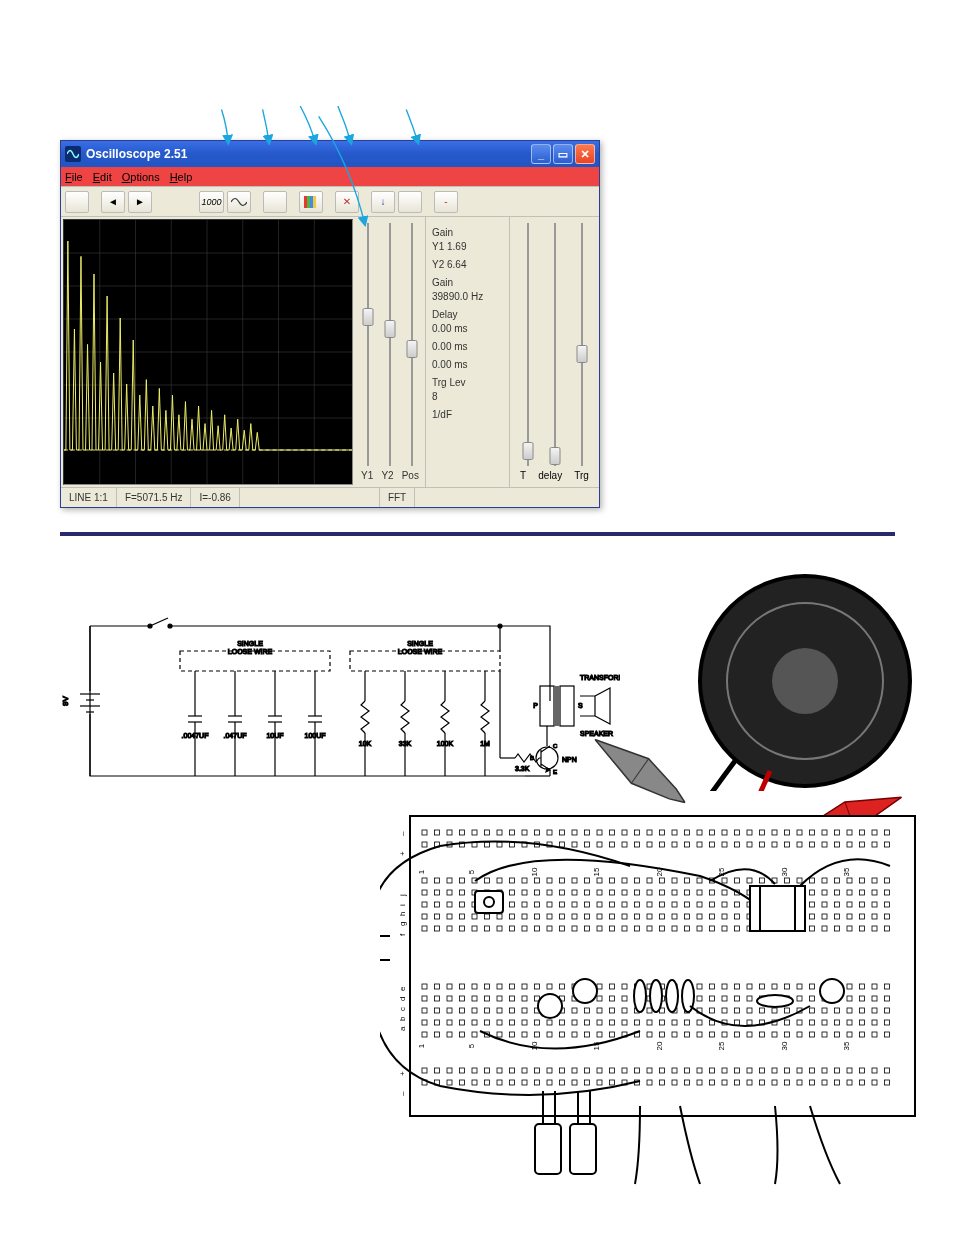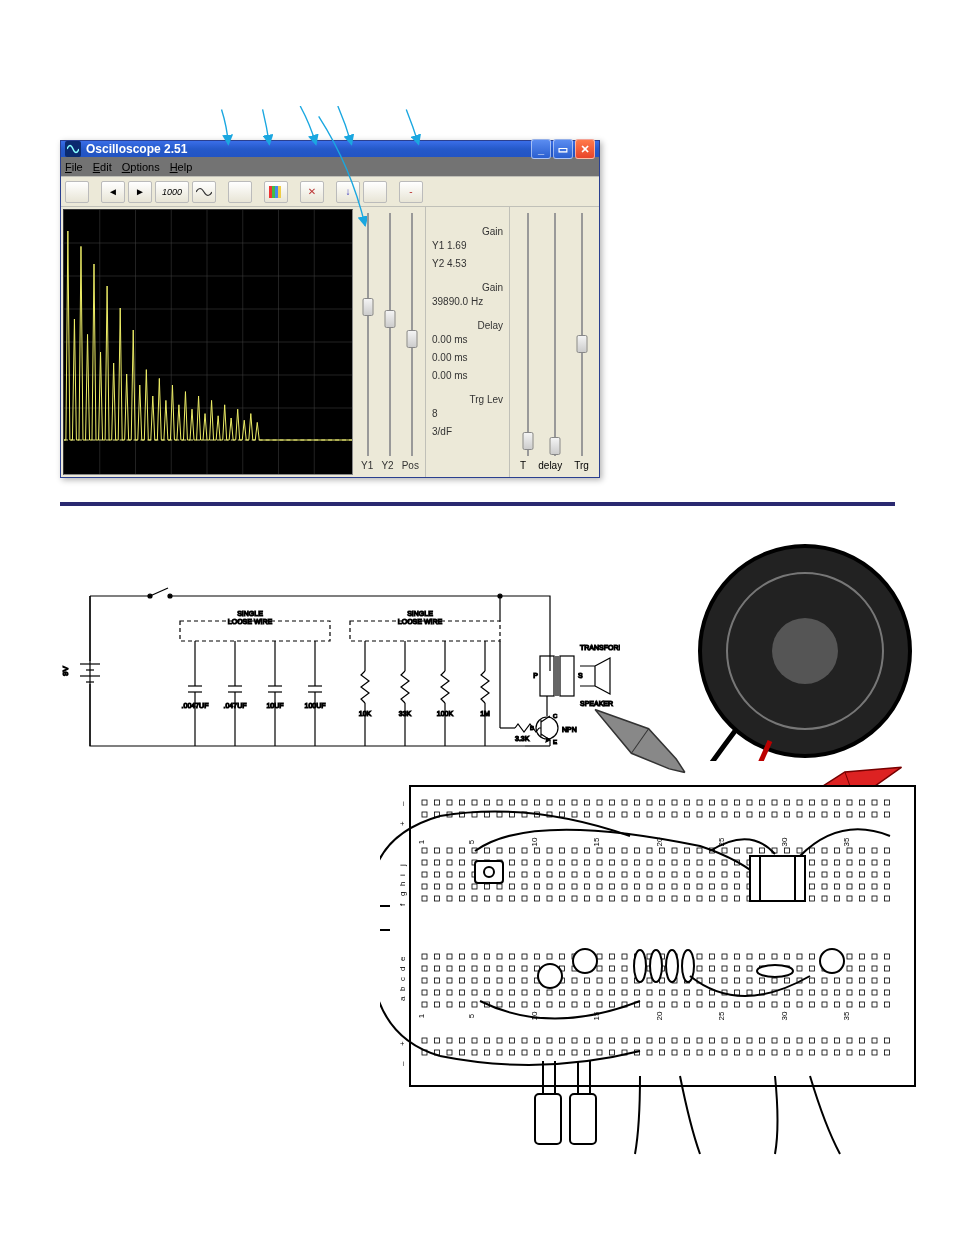--- a/index.html
+++ b/index.html
@@ -20,21 +20,21 @@
   }
   
   .xp-window {
     width: 540px;
     border: 1px solid #2a3f8f;
     background: #ece9d8;
     box-shadow: 2px 2px 6px rgba(0,0,0,0.3);
     position: relative;
   }
   .titlebar {
-    height: 16px;
+    height: 26px;
     background: linear-gradient(to bottom, #3a6ee8 0%, #2559c9 50%, #2254c4 100%);
     display: flex;
     align-items: center;
     padding: 0 4px;
     color: #fff;
     font-weight: bold;
     font-size: 12px;
     gap: 5px;
   }
   .title-icon {
@@ -52,21 +52,21 @@
     display:flex; align-items:center; justify-content:center;
     font-weight: bold;
     font-size: 11px;
     color:#fff;
     border:1px solid rgba(255,255,255,0.5);
   }
   .title-btn.min, .title-btn.max { background: linear-gradient(to bottom,#5a8cf0,#2a5fd0); }
   .title-btn.close { background: linear-gradient(to bottom,#ff7a4a,#e8442a); }
   .menubar {
     height: 20px;
-    background: #737373;
+    background: #ef4444;
     border-bottom:1px solid #c0c0b8;
     display:flex;
     align-items:center;
     padding: 0 4px;
     gap: 10px;
     font-size: 11px;
   }
   .menu-item { cursor:default; }
   .menu-item .u { text-decoration: underline; }
   .toolbar {
@@ -80,21 +80,21 @@
   }
   .tb-sep { width:6px; }
   .tb-btn {
     width: 24px; height: 22px;
     border:1px solid #bbb;
     background: linear-gradient(to bottom,#fff,#e8e5d6);
     border-radius:2px;
     display:flex; align-items:center; justify-content:center;
     font-size:10px;
   }
-  .tb-btn.wide { width: 34px; font-size:9px; font-style:italic; }
+  .tb-btn.wide { width: 25px; font-size:9px; font-style:italic;margin-left:44px; }
   .tb-btn svg { display:block }
   .client {
     display:flex;
     height: 270px;
   }
   .scope-area {
     width: 290px;
     background:#000;
     position:relative;
     margin: 2px;
@@ -143,21 +143,21 @@
   .readings {
     width: 85px;
     background:#ece9d8;
     padding: 8px 6px;
     font-size:10px;
     line-height: 1.4;
     color:#333;
     border-left:1px solid #c0c0b8;
     border-right:1px solid #c0c0b8;
   }
-  .readings .lbl { margin-top:10px;text-align:right; }
+  .readings .lbl { margin-top:1px; }
   .readings .val { margin-bottom:4px; }
   .sliders-col2 {
     flex:1;
     background:#ece9d8;
     padding: 6px 4px;
     font-size:10px;
     text-align:center;
     display:flex;
     flex-direction:column;
   }
@@ -359,30 +359,30 @@
         <div style="display:flex; justify-content:space-around; padding-top:4px">
           <span>Y1</span>
           <span>Y2</span>
           <span>Pos</span>
         </div>
       </div>
 
       <div class="readings">
         <div class="lbl">Gain</div>
         <div class="val"><span>Y1</span> <span>1.69</span></div>
-        <div class="val"><span>Y2</span> <span>4.53</span></div>
+        <div class="val"><span>Y2</span> <span>6.64</span></div>
         <div class="lbl">Gain</div>
         <div class="val">39890.0 Hz</div>
         <div class="lbl">Delay</div>
         <div class="val">0.00 ms</div>
         <div class="val">0.00 ms</div>
         <div class="val">0.00 ms</div>
         <div class="lbl">Trg Lev</div>
         <div class="val">8</div>
-        <div class="val">3/dF</div>
+        <div class="val">1/dF</div>
       </div>
 
       <div class="sliders-col2">
         <div class="slider-track-row">
           <div class="vslider">
             <div class="rail">
                 <div class="thumb" style="top:90%"></div>
               </div>
           </div>
           <div class="vslider">
@@ -397,20 +397,28 @@
           </div>
         </div>
         <div style="display:flex; justify-content:space-around; padding-top:4px">
           <span>T</span>
           <span>delay</span>
           <span>Trg</span>
         </div>
       </div>
     </div>
 
+    <div class="status">
+      <div class="status-cell">LINE 1:1</div>
+      <div class="status-cell">F=5071.5 Hz</div>
+      <div class="status-cell">I=-0.86</div>
+      <div class="status-cell mid"></div>
+      <div class="status-cell">FFT</div>
+      <div class="status-cell wide"></div>
+    </div>
   </div>
 
   <div class="divider"></div>
 
   <div class="lower">
 
     <svg class="speaker" viewBox="0 0 220 220">
       <circle cx="110" cy="110" r="105" fill="#222" stroke="#000" stroke-width="4"></circle>
       <circle cx="110" cy="110" r="78" fill="none" stroke="#777" stroke-width="2"></circle>
       <circle cx="110" cy="110" r="33" fill="#555"></circle>

